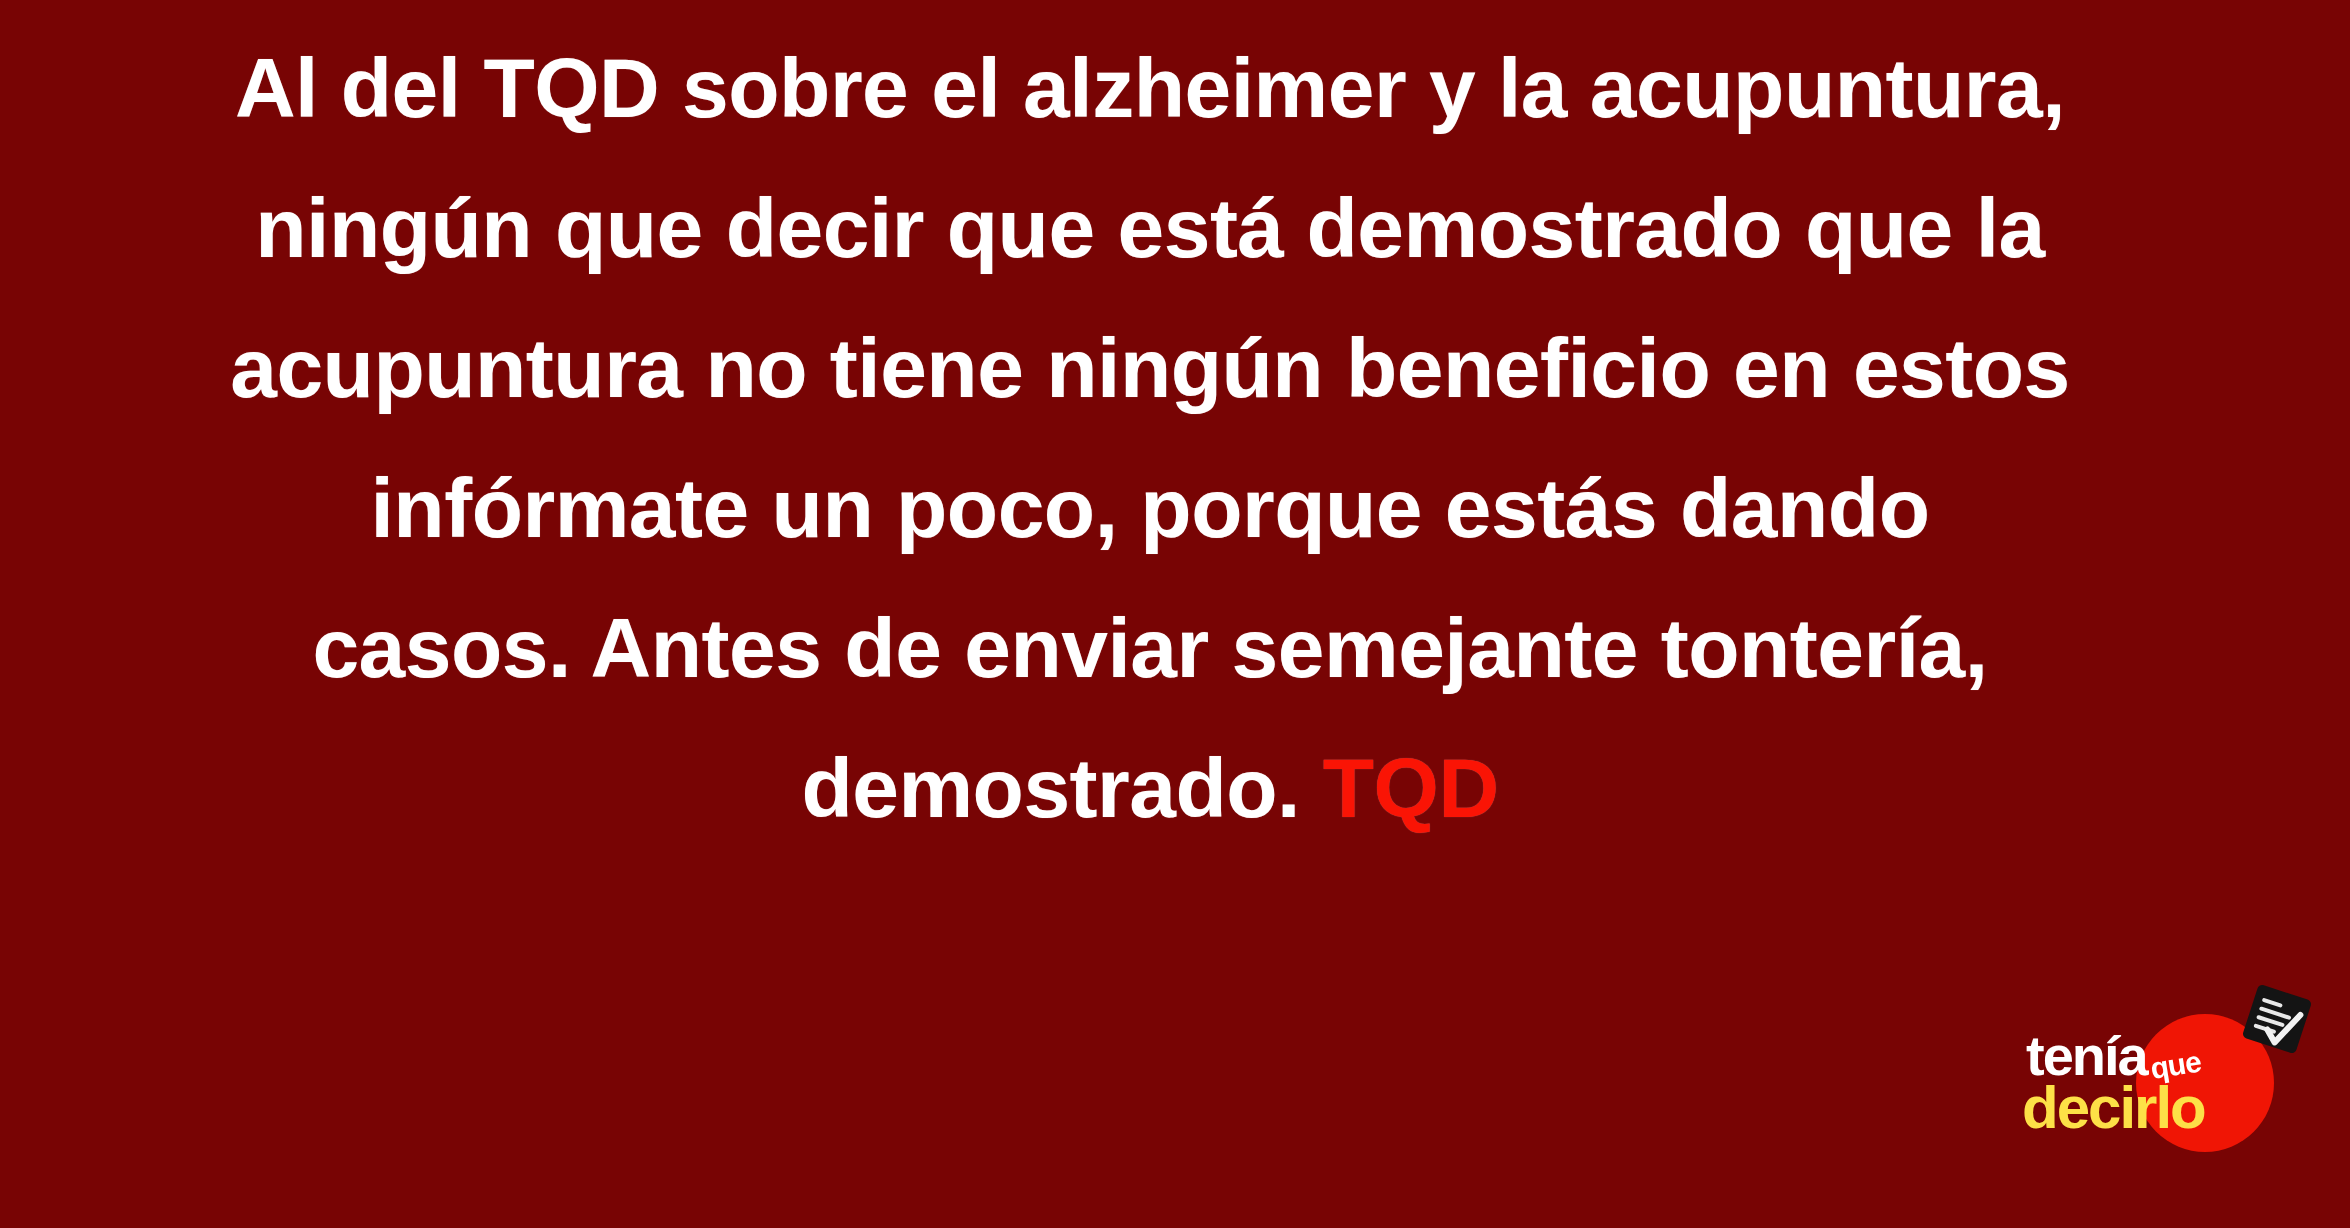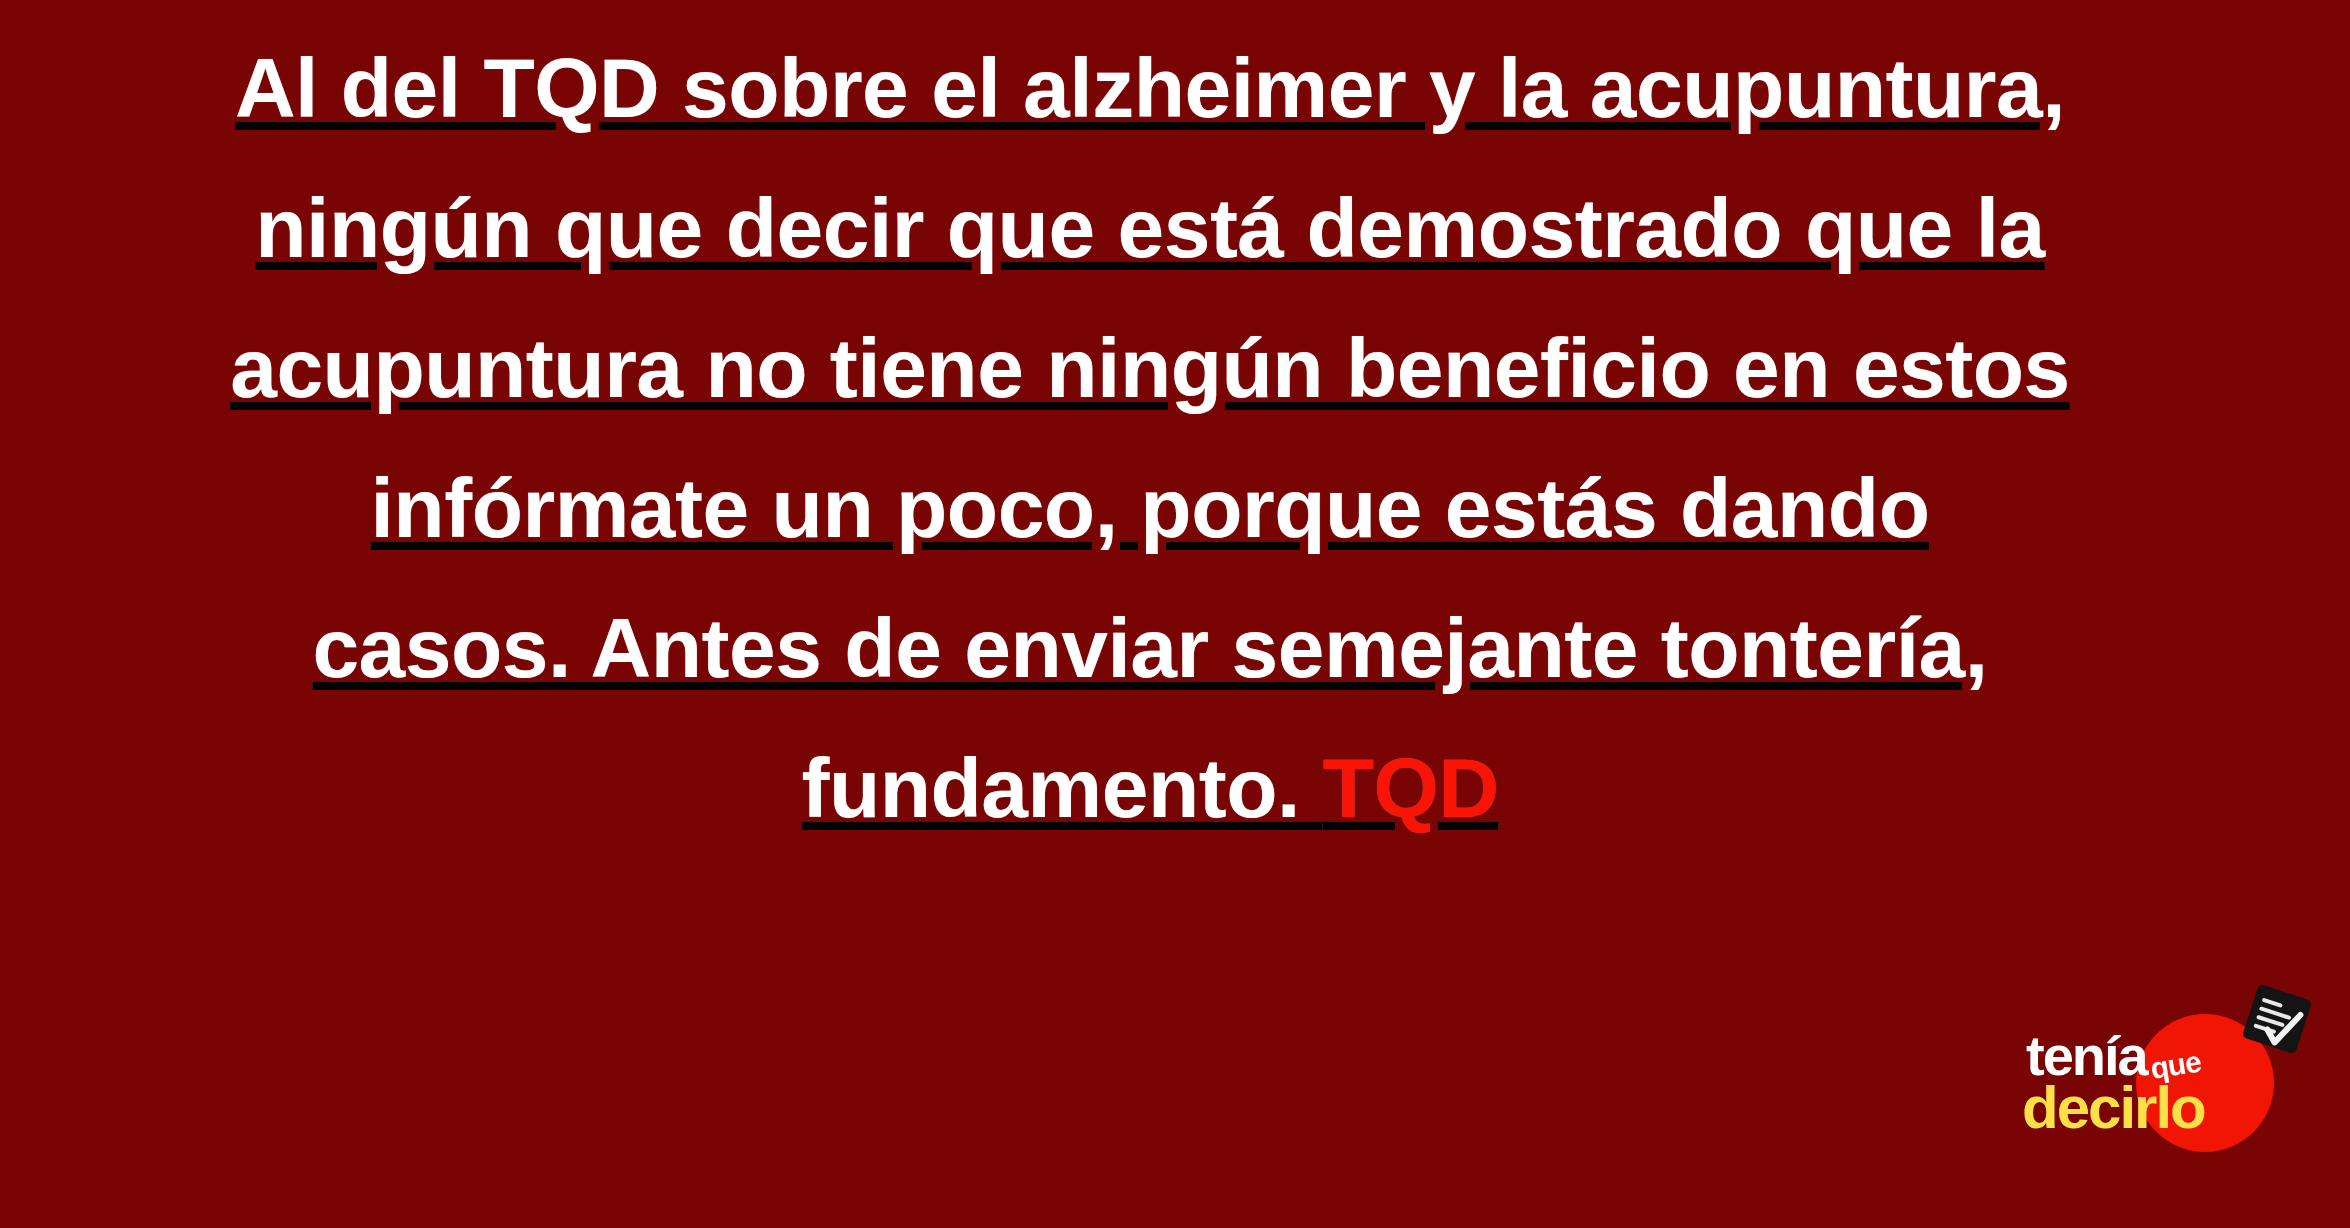--- a/index.html
+++ b/index.html
@@ -14,21 +14,20 @@
     background: #780404;
     overflow: hidden;
     font-family: "Liberation Sans", sans-serif;
   }
   .quote-block {
     position: absolute;
     left: 150px;
     top: 18px;
     width: 2000px;
     text-align: center;
-    text-decoration: underline;
   }
   .quote-line {
     font-family: "Liberation Sans", sans-serif;
     font-weight: bold;
     font-size: 84px;
     line-height: 140px;
     color: #ffffff;
     letter-spacing: -0.5px;
     white-space: nowrap;
     text-shadow: 0 0 1px rgba(255,255,255,0.35);
@@ -103,21 +102,21 @@
 <body>
 
 <div class="canvas">
 
   <div class="quote-block">
     <div class="quote-line">Al del TQD sobre el alzheimer y la acupuntura,</div>
     <div class="quote-line">ningún que decir que está demostrado que la</div>
     <div class="quote-line">acupuntura no tiene ningún beneficio en estos</div>
     <div class="quote-line">infórmate un poco, porque estás dando</div>
     <div class="quote-line">casos. Antes de enviar semejante tontería,</div>
-    <div class="quote-line"><span>fundamento. </span><span class="tag">TQD</span></div>
+    <div class="quote-line"><span>demostrado. </span><span class="tag">TQD</span></div>
   </div>
 
   <div class="logo">
     <div class="logo-circle"></div>
     <div class="logo-word-top">tenía</div>
     <div class="logo-word-que">que</div>
     <div class="logo-word-bottom">decirlo</div>
     <div class="logo-note">
       <svg viewBox="0 0 62 62" width="62" height="62" aria-hidden="true">
         <rect x="3" y="3" width="56" height="56" rx="5" fill="#141414"></rect>

